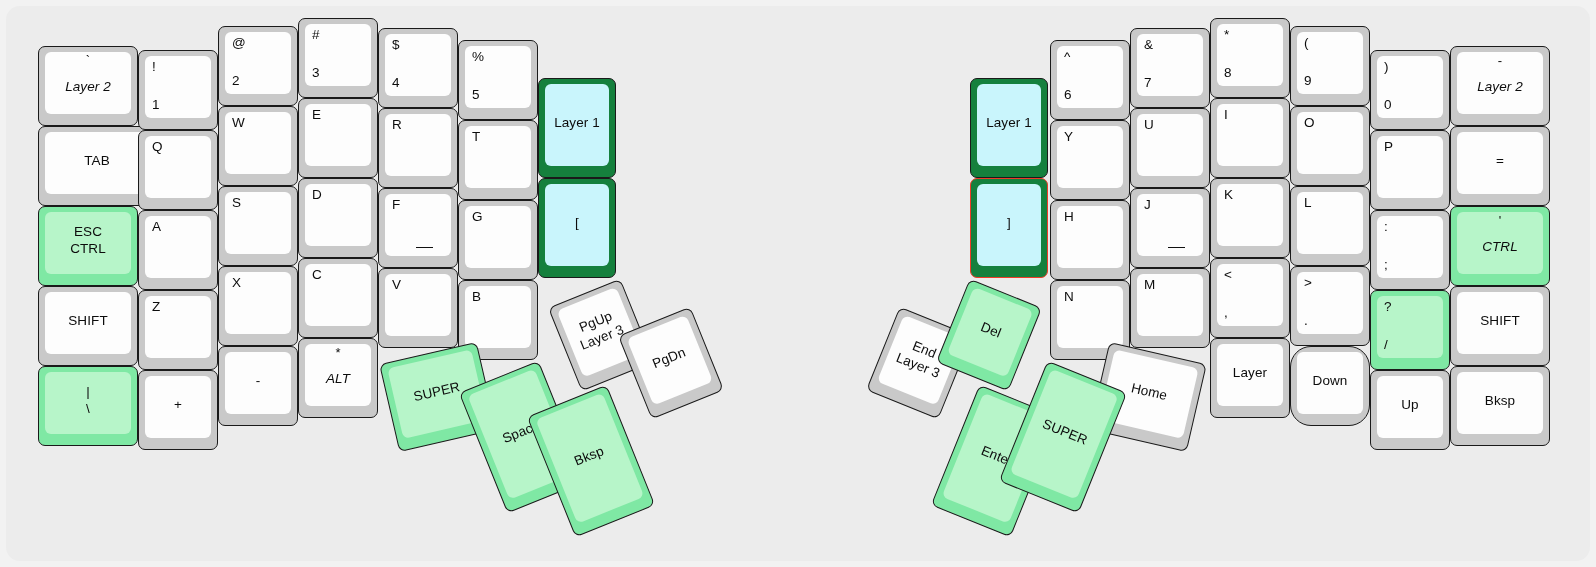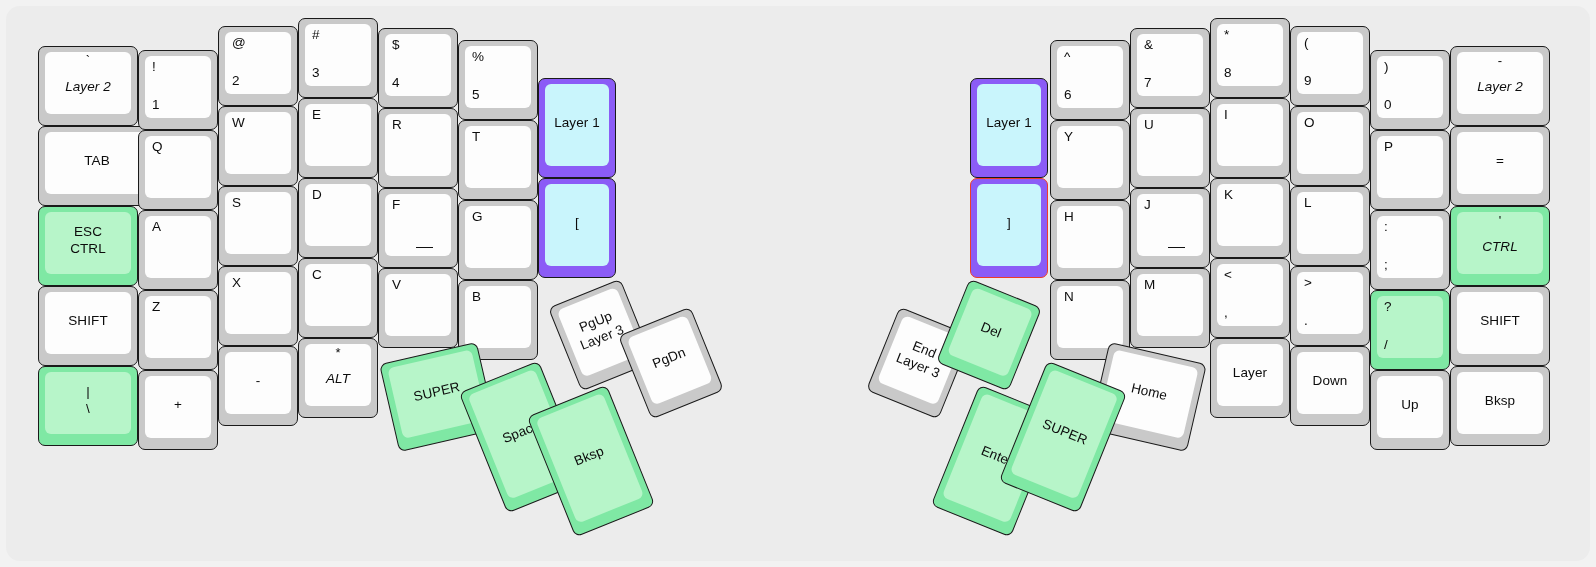--- a/index.html
+++ b/index.html
@@ -37,21 +37,21 @@
     box-sizing:border-box;
     background:#fdfdfd;
     border-radius:6px;
     display:flex;
     flex-direction:column;
     overflow:hidden;
   }
   
   .key.green{background:#7fe8a4;}
   .key.green .cap{background:#b7f5c9;}
-  .key.cyan{background:#8b5cf6;}
+  .key.cyan{background:#15803d;}
   .key.cyan .cap{background:#c9f5fc;}
   .key.sel{border-color:#ef3b28;}
 
   
   .lbl{
     font-size:13.5px;
     line-height:1.12;
     color:#0c0c0c;
     white-space:pre;
     letter-spacing:0.1px;
@@ -392,21 +392,21 @@
         <div class="cap tl" style="justify-content: flex-start;">
           <span class="lbl">L</span>
         </div>
       </div>
       <div class="key" style="left: 1290px; top: 266px; width: 80px; height: 80px;">
         <div class="cap tl">
           <span class="lbl">&gt;</span>
           <span class="lbl">.</span>
         </div>
       </div>
-      <div class="key" style="left: 1290px; top: 346px; width: 80px; height: 80px;">
+      <div class="key" style="left: 1290px; top: 346px; width: 80px; height: 80px; border-radius: 21px;">
         <div class="cap mid">
           <span class="lbl">Down</span>
         </div>
       </div>
       <div class="key" style="left: 1370px; top: 50px; width: 80px; height: 80px;">
         <div class="cap tl">
           <span class="lbl">)</span>
           <span class="lbl">0</span>
         </div>
       </div>

